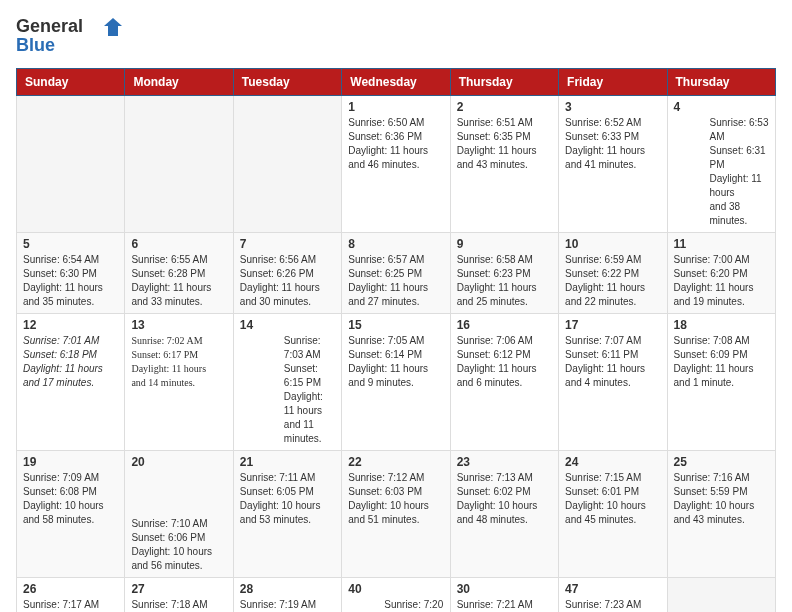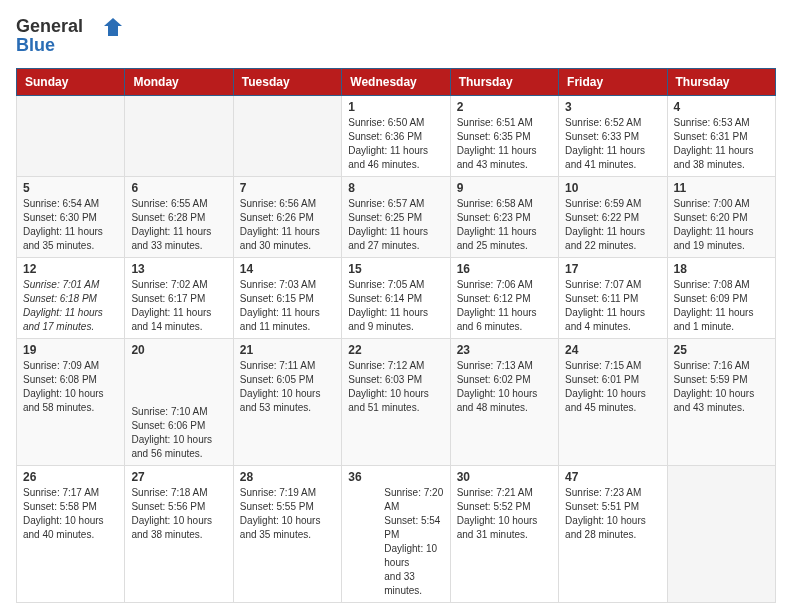--- a/index.html
+++ b/index.html
@@ -127,21 +127,21 @@
         </td>
         <td>
           <span class="day-number">3</span>
           <div class="day-info" style="white-space: pre-line;">Sunrise: 6:52 AM
 Sunset: 6:33 PM
 Daylight: 11 hours
 and 41 minutes.</div>
         </td>
         <td>
           <span class="day-number">4</span>
-          <div class="day-info" style="white-space: pre-line;">Sunrise: 6:53 AM
+          <div class="day-info" style="white-space: pre-line; margin-left: 36px;">Sunrise: 6:53 AM
 Sunset: 6:31 PM
 Daylight: 11 hours
 and 38 minutes.</div>
         </td>
       </tr>
       <tr>
         <td>
           <span class="day-number">5</span>
           <div class="day-info" style="white-space: pre-line;">Sunrise: 6:54 AM
 Sunset: 6:30 PM
@@ -194,28 +194,28 @@
       <tr>
         <td>
           <span class="day-number">12</span>
           <div class="day-info" style="white-space: pre-line; font-style: italic;">Sunrise: 7:01 AM
 Sunset: 6:18 PM
 Daylight: 11 hours
 and 17 minutes.</div>
         </td>
         <td>
           <span class="day-number">13</span>
-          <div class="day-info" style="white-space: pre-line;">Sunrise: 7:02 AM
+          <div class="day-info" style="white-space: pre-line; font-family: Liberation Serif, serif;">Sunrise: 7:02 AM
 Sunset: 6:17 PM
 Daylight: 11 hours
 and 14 minutes.</div>
         </td>
         <td>
           <span class="day-number">14</span>
-          <div class="day-info" style="white-space: pre-line;">Sunrise: 7:03 AM
+          <div class="day-info" style="white-space: pre-line; margin-left: 44px;">Sunrise: 7:03 AM
 Sunset: 6:15 PM
 Daylight: 11 hours
 and 11 minutes.</div>
         </td>
         <td>
           <span class="day-number">15</span>
           <div class="day-info" style="white-space: pre-line;">Sunrise: 7:05 AM
 Sunset: 6:14 PM
 Daylight: 11 hours
 and 9 minutes.</div>
@@ -309,21 +309,21 @@
 and 38 minutes.</div>
         </td>
         <td>
           <span class="day-number">28</span>
           <div class="day-info" style="white-space: pre-line;">Sunrise: 7:19 AM
 Sunset: 5:55 PM
 Daylight: 10 hours
 and 35 minutes.</div>
         </td>
         <td>
-          <span class="day-number">36</span>
+          <span class="day-number">40</span>
           <div class="day-info" style="white-space: pre-line; margin-left: 36px;">Sunrise: 7:20 AM
 Sunset: 5:54 PM
 Daylight: 10 hours
 and 33 minutes.</div>
         </td>
         <td>
           <span class="day-number">30</span>
           <div class="day-info" style="white-space: pre-line;">Sunrise: 7:21 AM
 Sunset: 5:52 PM
 Daylight: 10 hours

